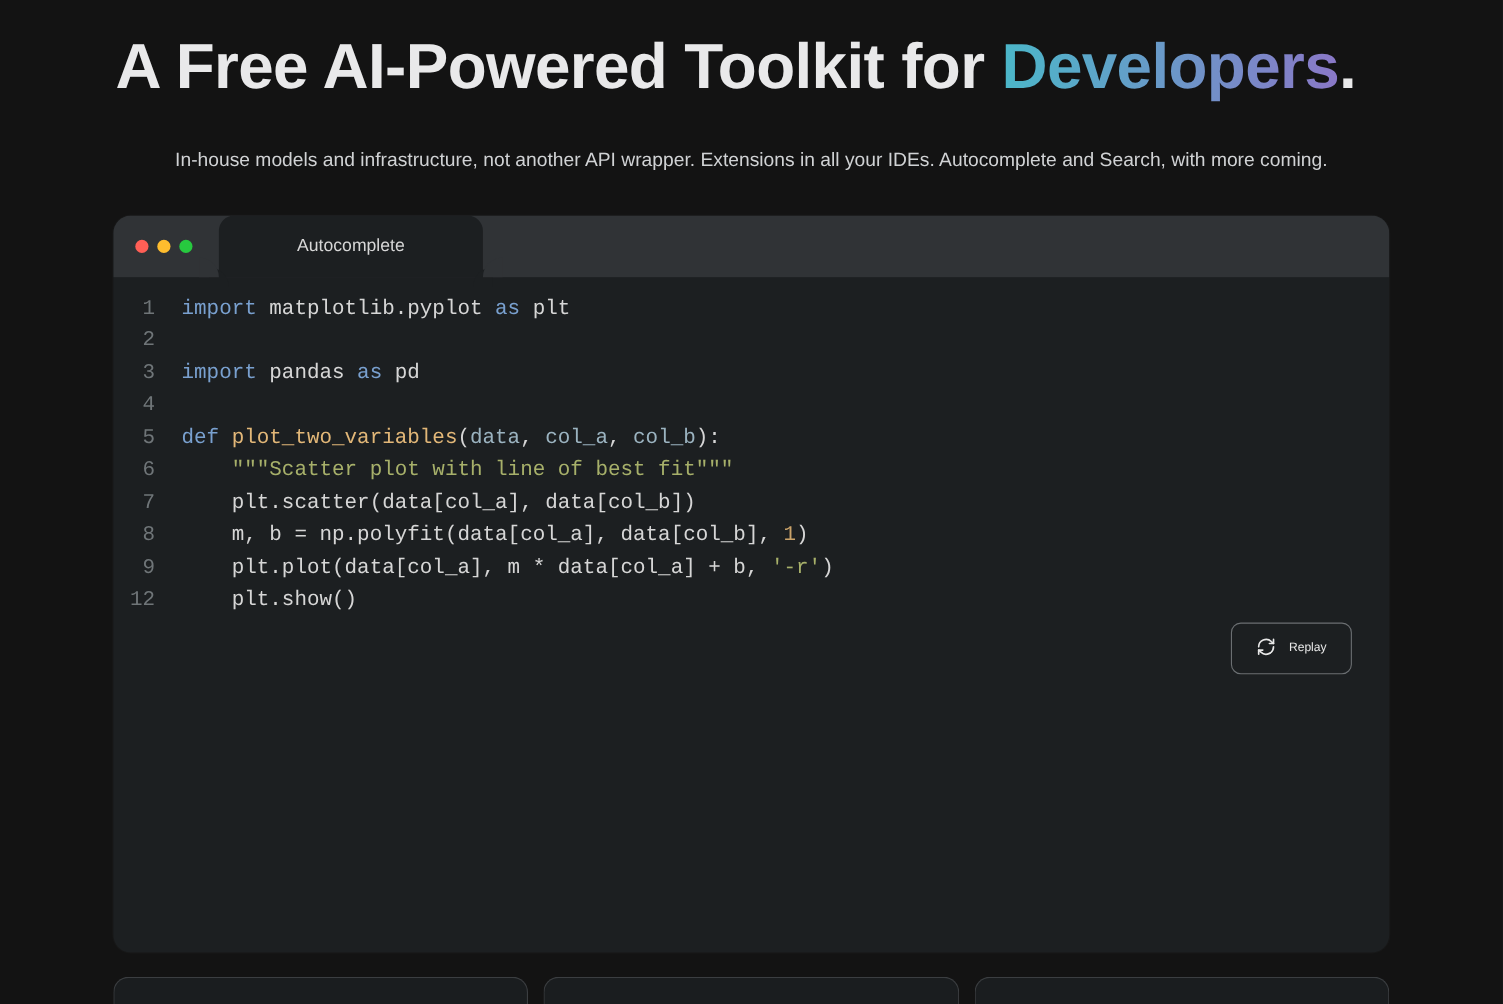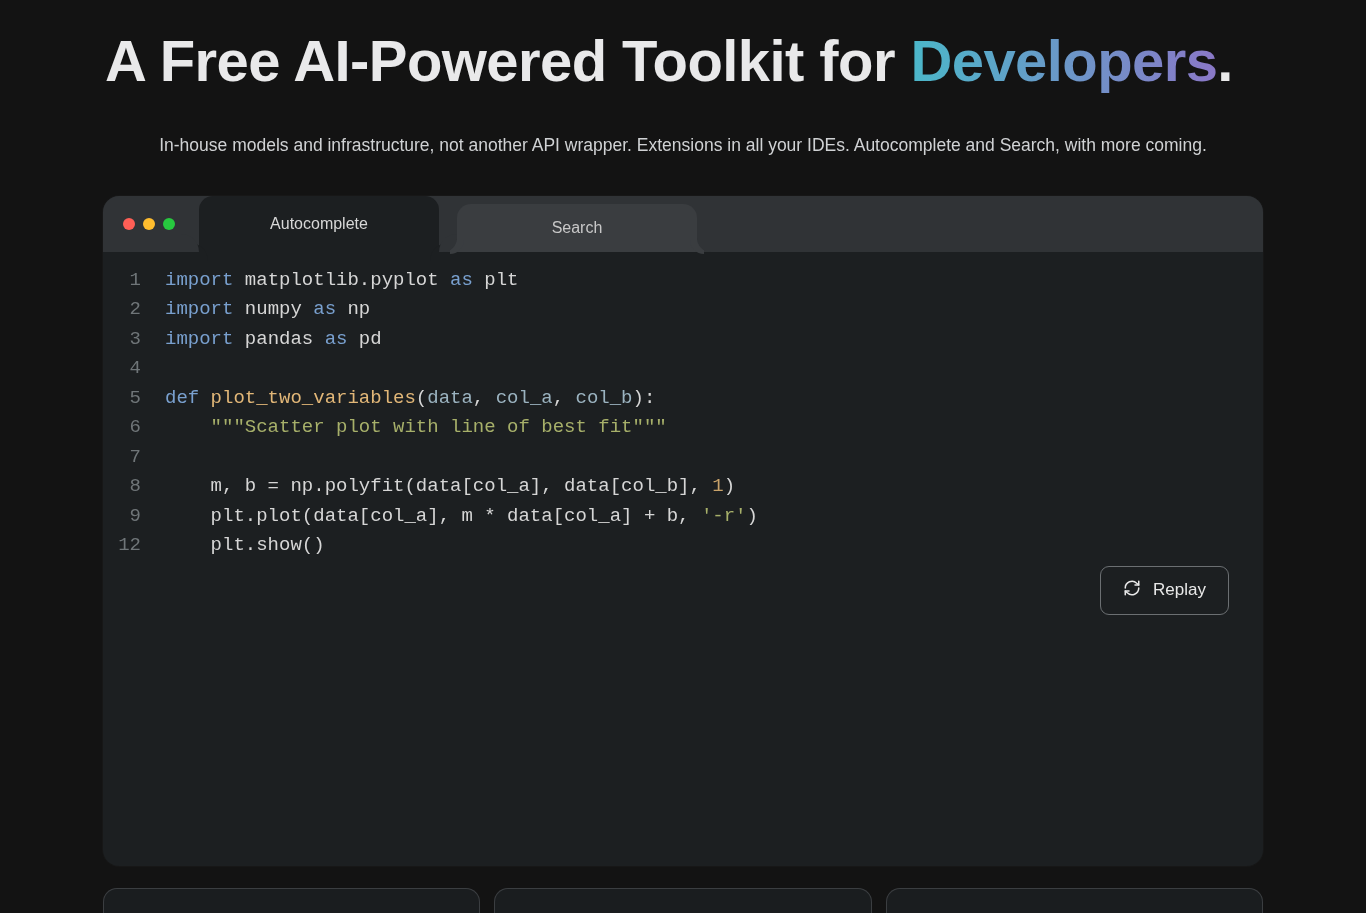--- a/index.html
+++ b/index.html
@@ -133,21 +133,21 @@
   .t-num  { color: var(--num); }
   .t-str  { color: var(--str); }
   .replay {
     position:absolute;
     right:34px;
     bottom:300px; 
     border:1px solid #6b6f72;
     background:transparent;
     color:#e8e8e8;
     border-radius:9px;
-    font-size:17px;
+    font-size:11px;
     padding:12px 22px;
     display:flex;
     align-items:center;
     gap:12px;
     cursor:pointer;
   }
   .replay svg { width:18px; height:18px; stroke:#e8e8e8; }
   .cards {
     display:flex;
     gap:14px;
@@ -179,52 +179,49 @@
   <div class="editor-window">
     <div class="tabbar">
       <div class="dots">
         <span class="dot red"></span>
         <span class="dot yellow"></span>
         <span class="dot green"></span>
       </div>
       <div class="tab active">
         <span>Autocomplete</span>
       </div>
-      <div class="tab inactive">
-        <span>Search</span>
-      </div>
     </div>
 
     <div class="code-area" id="code-area">
         <div class="code-line">
           <span class="ln">1</span>
           <span class="code"><span class="t-kw">import</span><span> matplotlib.pyplot </span><span class="t-kw">as</span><span> plt</span></span>
         </div>
         <div class="code-line">
           <span class="ln">2</span>
-          <span class="code"><span class="t-kw">import</span><span> numpy </span><span class="t-kw">as</span><span> np</span></span>
         </div>
         <div class="code-line">
           <span class="ln">3</span>
           <span class="code"><span class="t-kw">import</span><span> pandas </span><span class="t-kw">as</span><span> pd</span></span>
         </div>
         <div class="code-line">
           <span class="ln">4</span>
           <span class="code"> </span>
         </div>
         <div class="code-line">
           <span class="ln">5</span>
           <span class="code"><span class="t-kw">def </span><span class="t-fn">plot_two_variables</span><span>(</span><span class="t-par">data</span><span>, </span><span class="t-par">col_a</span><span>, </span><span class="t-par">col_b</span><span>):</span></span>
         </div>
         <div class="code-line">
           <span class="ln">6</span>
           <span class="code"><span>    </span><span class="t-str">"""Scatter plot with line of best fit"""</span></span>
         </div>
         <div class="code-line">
           <span class="ln">7</span>
+          <span class="code"><span>    plt.scatter(data[col_a], data[col_b])</span></span>
         </div>
         <div class="code-line">
           <span class="ln">8</span>
           <span class="code"><span>    m, b = np.polyfit(data[col_a], data[col_b], </span><span class="t-num">1</span><span>)</span></span>
         </div>
         <div class="code-line">
           <span class="ln">9</span>
           <span class="code"><span>    plt.plot(data[col_a], m * data[col_a] + b, </span><span class="t-str">'-r'</span><span>)</span></span>
         </div>
         <div class="code-line">

